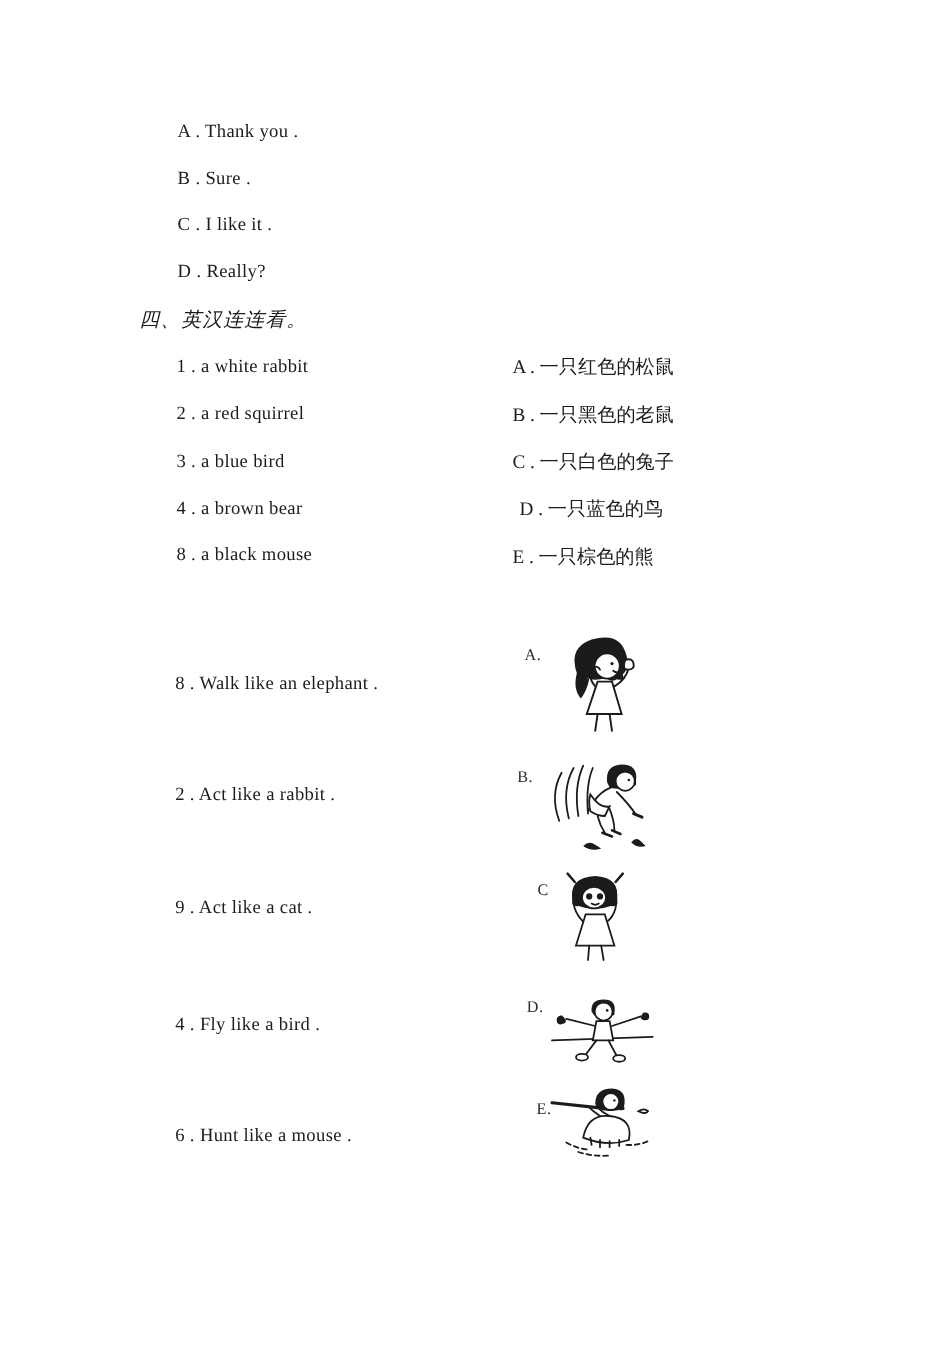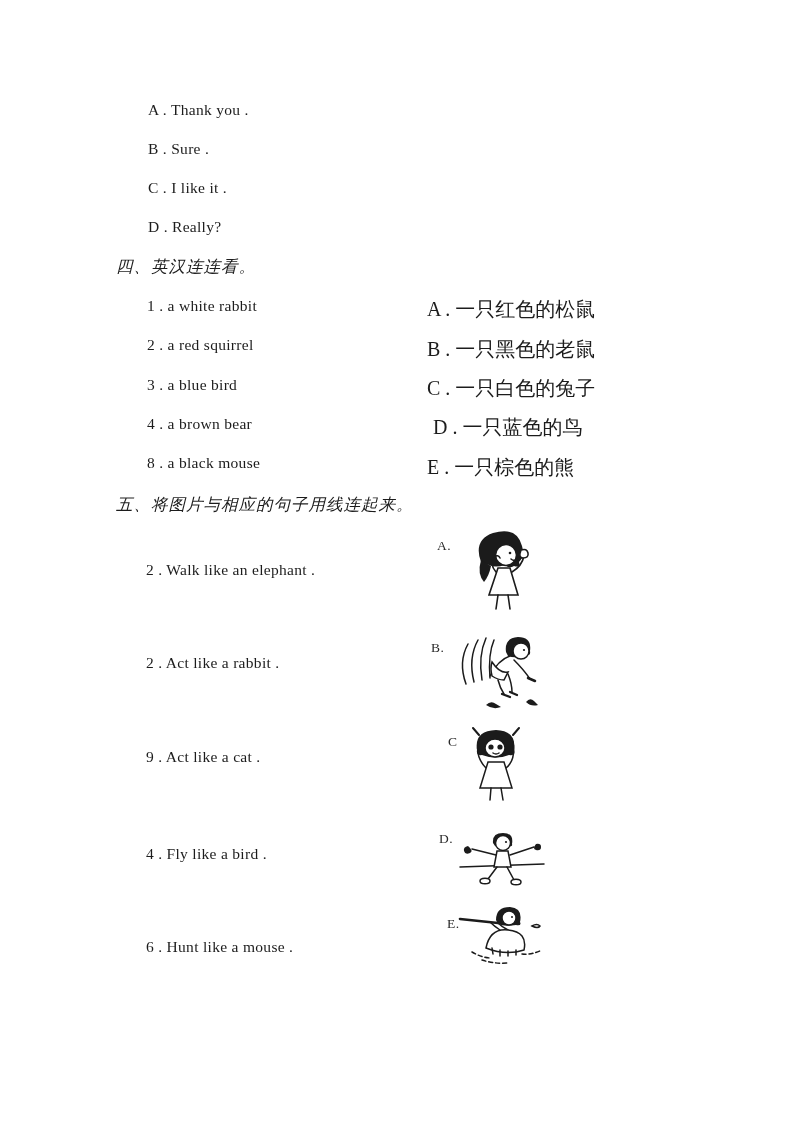--- a/index.html
+++ b/index.html
@@ -7,21 +7,21 @@
     position:relative;
     width:793px;height:1122px;
     margin:0 auto;
     background:#ffffff;
     font-family:"Liberation Serif","DejaVu Serif",serif;
     color:#1c1c1c;
     overflow:hidden;
   }
   .abs{position:absolute;white-space:nowrap;}
   .en{font-size:15.5px;letter-spacing:0.3px;}
-  .zh{font-size:20px;}
+  .zh{font-size:16px;}
   .title{font-size:16.5px;letter-spacing:1px;font-style:italic;}
   .pic-label{font-size:13.5px;color:#2a2a2a;letter-spacing:0.5px;}
   svg{display:block;}
 </style>
 </head>
 <body>
 
 <div class="page">
 
   <div class="abs en" style="left:148px;top:101px">A . Thank you .</div>
@@ -39,23 +39,22 @@
 
   <div class="abs en" style="left:147px;top:376px">3 . a blue bird</div>
   <div class="abs zh" style="left:427px;top:375px">C . 一只白色的兔子</div>
 
   <div class="abs en" style="left:147px;top:415px">4 . a brown bear</div>
   <div class="abs zh" style="left:433px;top:414px">D . 一只蓝色的鸟</div>
 
   <div class="abs en" style="left:147px;top:454px">8 . a black mouse</div>
   <div class="abs zh" style="left:427px;top:454px">E . 一只棕色的熊</div>
 
-  <div class="abs zh title" style="left:116px;top:494px">五、将图片与相应的句子用线连起来。</div>
 
-  <div class="abs en" style="left:146px;top:561px">2 . Walk like an elephant .</div>
+  <div class="abs en" style="left:146px;top:561px">8 . Walk like an elephant .</div>
   <div class="abs en" style="left:146px;top:654px">2 . Act like a rabbit .</div>
   <div class="abs en" style="left:146px;top:748px">9 . Act like a cat .</div>
   <div class="abs en" style="left:146px;top:845px">4 . Fly like a bird .</div>
   <div class="abs en" style="left:146px;top:938px">6 . Hunt like a mouse .</div>
 
   <div class="abs pic-label" style="left:437px;top:538px">A.</div>
   <div class="abs" style="left:465px;top:528px">
     <svg width="70" height="85" viewBox="0 0 70 85">
       <g stroke="#1b1b1b" stroke-width="1.6" fill="none" stroke-linecap="round">
         <path d="M16,34 Q8,12 28,5 Q52,-2 57,18 Q60,28 54,34 Q56,40 49,38 Q44,41 40,37 Q30,40 24,37 Z" fill="#1b1b1b" stroke="none"></path>

